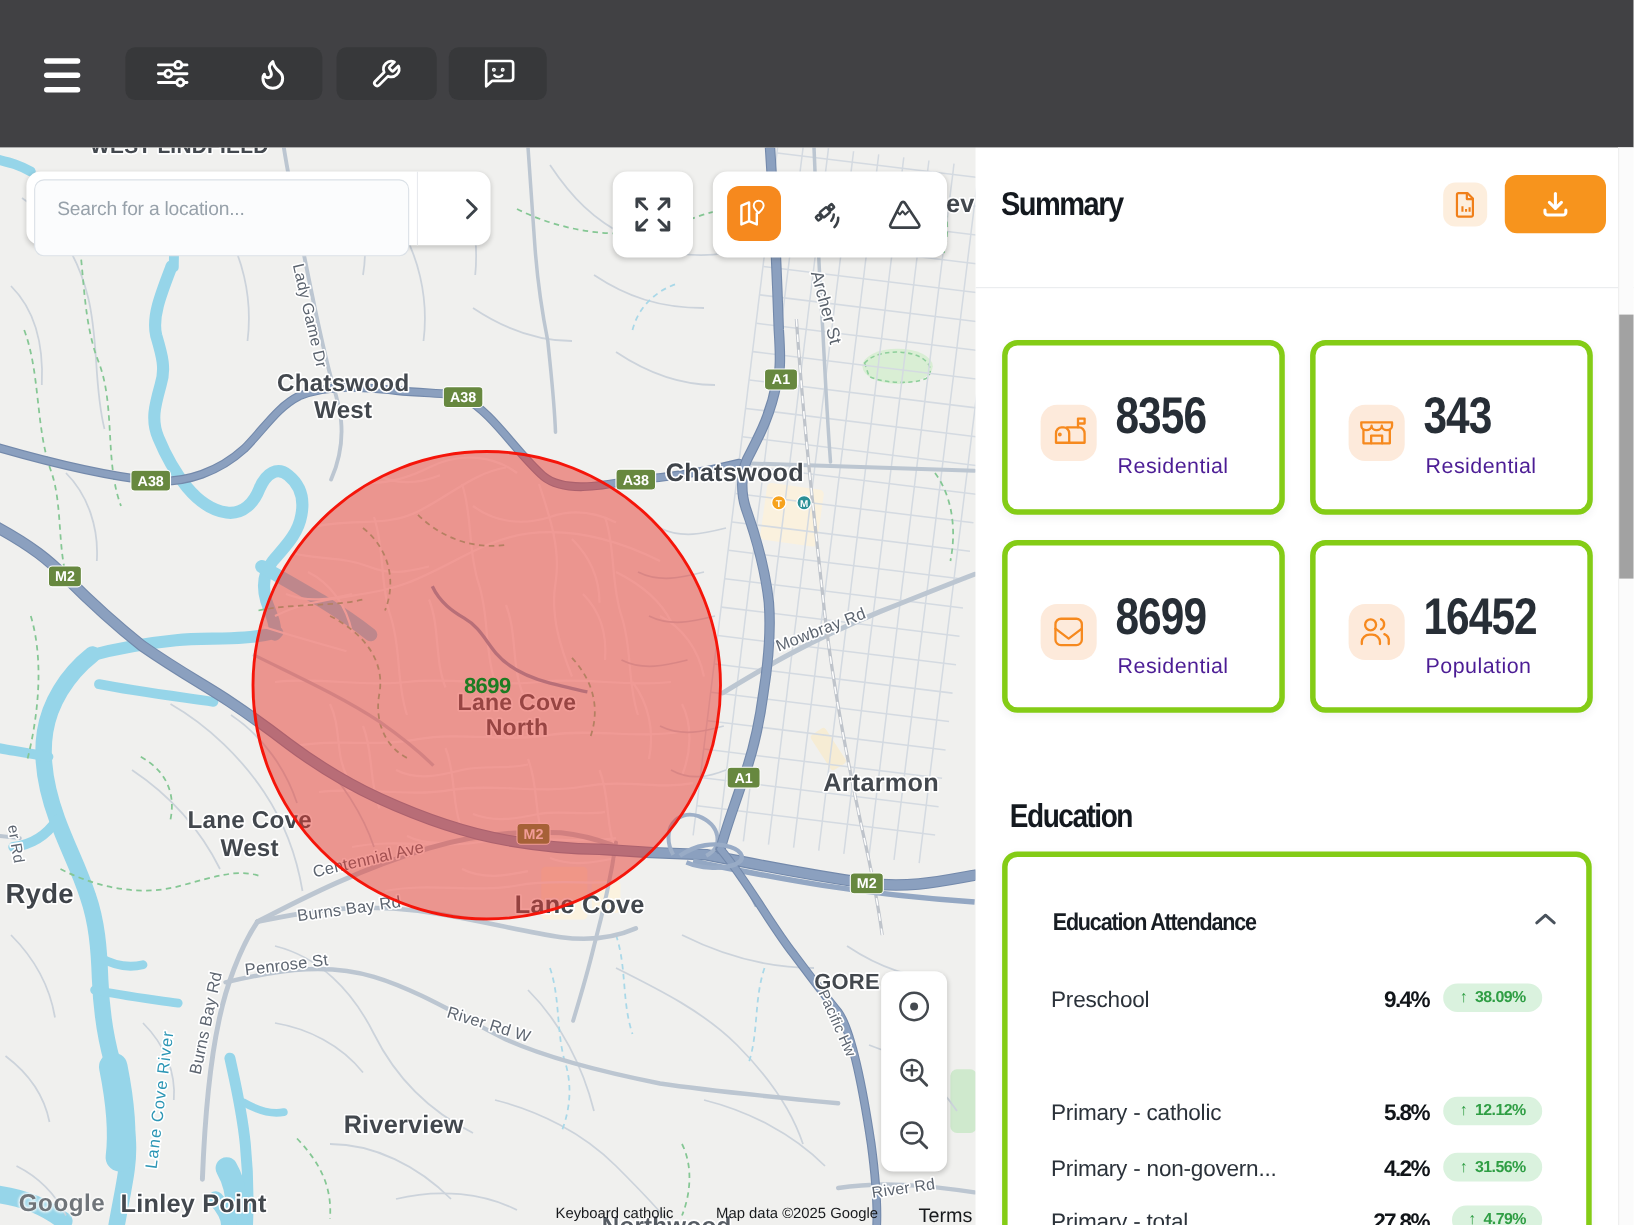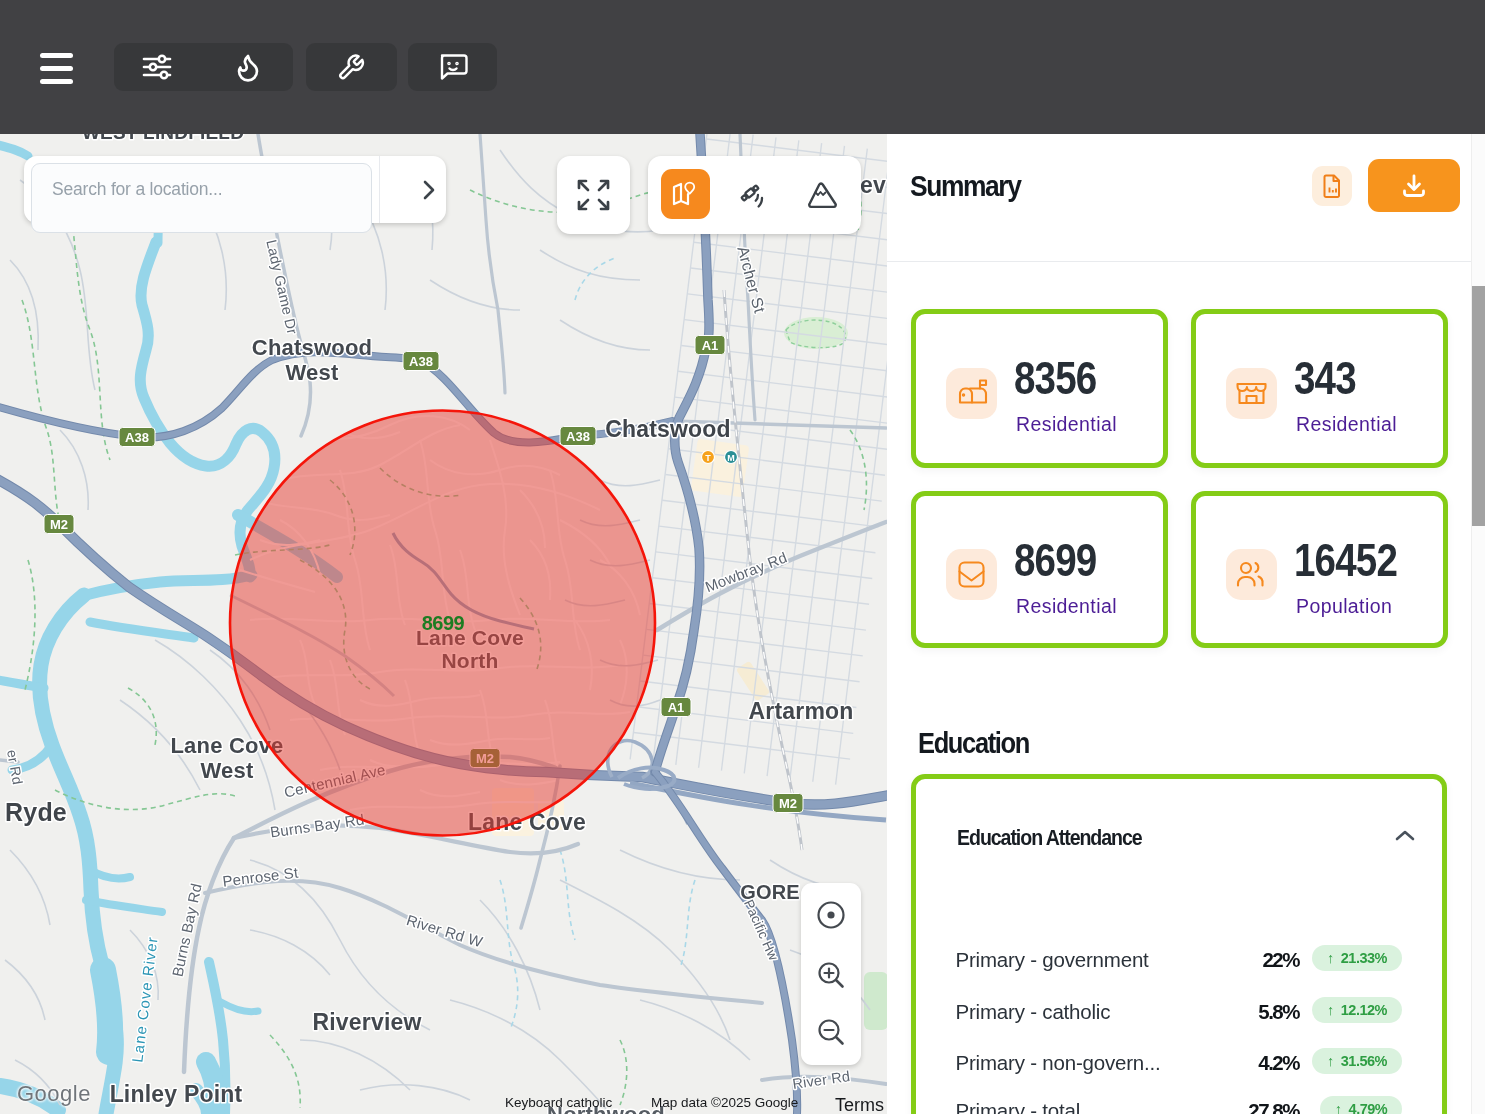--- a/index.html
+++ b/index.html
@@ -426,24 +426,24 @@
     <div class="clab" style="top:99px;">Population</div>
   </div>
 
   <div class="abs" style="left:31px;top:592px;font-size:30px;font-weight:bold;color:#14191f;letter-spacing:-1.6px;transform:scaleX(0.85);transform-origin:0 0;">Education</div>
 
   <div class="card" style="left:24px;top:640px;width:536px;height:360px;">
     <div class="abs" style="left:41px;top:46px;font-size:22px;font-weight:bold;color:#181d23;letter-spacing:-1.2px;transform:scaleX(0.89);transform-origin:0 0;">Education Attendance</div>
     <svg class="abs" style="left:478px;top:50px;" width="22" height="14" viewBox="0 0 22 14" fill="none" stroke="#49525c" stroke-width="2.6" stroke-linecap="round" stroke-linejoin="round">
         <path d="M 3,10 L 11,3 L 19,10"></path>
       </svg>
-    <div class="erow" style="top:169px;">
-        <span class="elab">Primary - government</span>
-        <span class="eval">22%</span>
-        <span class="ebadge">↑&nbsp; 21.33%</span>
+    <div class="erow" style="top:118px;">
+        <span class="elab">Preschool</span>
+        <span class="eval">9.4%</span>
+        <span class="ebadge">↑&nbsp; 38.09%</span>
       </div>
     <div class="erow" style="top:221px;">
         <span class="elab">Primary - catholic</span>
         <span class="eval">5.8%</span>
         <span class="ebadge">↑&nbsp; 12.12%</span>
       </div>
     <div class="erow" style="top:272px;">
         <span class="elab">Primary - non-govern...</span>
         <span class="eval">4.2%</span>
         <span class="ebadge">↑&nbsp; 31.56%</span>
@@ -511,16 +511,16 @@
         <line x1="0" y1="-4.5" x2="0" y2="4.5"></line>
       </g>
     <g transform="translate(15,131)">
         <circle cx="0" cy="0" r="9.5"></circle>
         <line x1="7" y1="7" x2="13.5" y2="13.5" stroke-width="2.6"></line>
         <line x1="-4.5" y1="0" x2="4.5" y2="0"></line>
       </g>
   </svg>
 </div>
 
-<div class="abs" style="left:17px;top:1081px;z-index:21;font-size:22px;font-weight:normal;color:#70757a;letter-spacing:0.5px;text-shadow:0 0 3px #fff,0 0 3px #fff,0 0 3px #fff;">Google</div>
+<div class="abs" style="left:17px;top:1081px;z-index:21;font-size:22px;font-weight:bold;color:#70757a;letter-spacing:0.5px;text-shadow:0 0 3px #fff,0 0 3px #fff,0 0 3px #fff;">Google</div>
 <div class="abs" style="left:505px;top:1095px;z-index:21;font-size:13.5px;color:#17191c;">Keyboard catholic</div>
 <div class="abs" style="left:651px;top:1095px;z-index:21;font-size:13.5px;color:#17191c;">Map data ©2025 Google</div>
 <div class="abs" style="left:835px;top:1095px;z-index:21;font-size:18px;color:#17191c;">Terms</div>
 
 </body></html>

